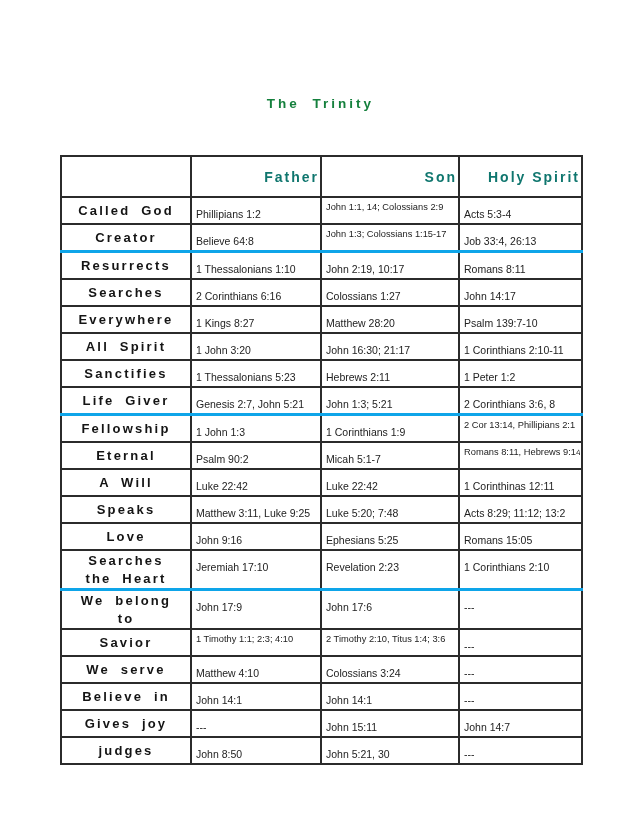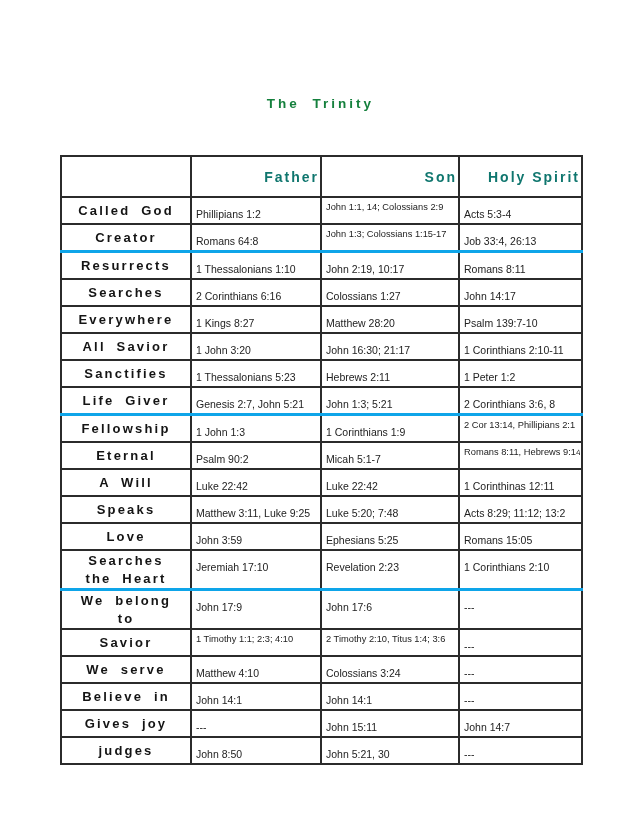--- a/index.html
+++ b/index.html
@@ -87,21 +87,21 @@
   </thead>
   <tbody>
       <tr>
     <td class="label">Called God</td>
     <td class="verse">Phillipians 1:2</td>
     <td class="verse sm">John 1:1, 14; Colossians 2:9</td>
     <td class="verse">Acts 5:3-4</td>
   </tr>
       <tr class="divider">
     <td class="label">Creator</td>
-    <td class="verse">Romans 64:8</td>
+    <td class="verse">Believe 64:8</td>
     <td class="verse sm">John 1:3; Colossians 1:15-17</td>
     <td class="verse">Job 33:4, 26:13</td>
   </tr>
       <tr>
     <td class="label">Resurrects</td>
     <td class="verse">1 Thessalonians 1:10</td>
     <td class="verse">John 2:19, 10:17</td>
     <td class="verse">Romans 8:11</td>
   </tr>
       <tr>
@@ -110,21 +110,21 @@
     <td class="verse">Colossians 1:27</td>
     <td class="verse">John 14:17</td>
   </tr>
       <tr>
     <td class="label">Everywhere</td>
     <td class="verse">1 Kings 8:27</td>
     <td class="verse">Matthew 28:20</td>
     <td class="verse">Psalm 139:7-10</td>
   </tr>
       <tr>
-    <td class="label">All Savior</td>
+    <td class="label">All Spirit</td>
     <td class="verse">1 John 3:20</td>
     <td class="verse">John 16:30; 21:17</td>
     <td class="verse">1 Corinthians 2:10-11</td>
   </tr>
       <tr>
     <td class="label">Sanctifies</td>
     <td class="verse">1 Thessalonians 5:23</td>
     <td class="verse">Hebrews 2:11</td>
     <td class="verse">1 Peter 1:2</td>
   </tr>
@@ -153,21 +153,21 @@
     <td class="verse">1 Corinthinas 12:11</td>
   </tr>
       <tr>
     <td class="label">Speaks</td>
     <td class="verse">Matthew 3:11, Luke 9:25</td>
     <td class="verse">Luke 5:20; 7:48</td>
     <td class="verse">Acts 8:29; 11:12; 13:2</td>
   </tr>
       <tr>
     <td class="label">Love</td>
-    <td class="verse">John 3:59</td>
+    <td class="verse">John 9:16</td>
     <td class="verse">Ephesians 5:25</td>
     <td class="verse">Romans 15:05</td>
   </tr>
       <tr class="divider">
     <td class="label">Searches the Heart</td>
     <td class="verse">Jeremiah 17:10</td>
     <td class="verse">Revelation 2:23</td>
     <td class="verse">1 Corinthians 2:10</td>
   </tr>
       <tr>

